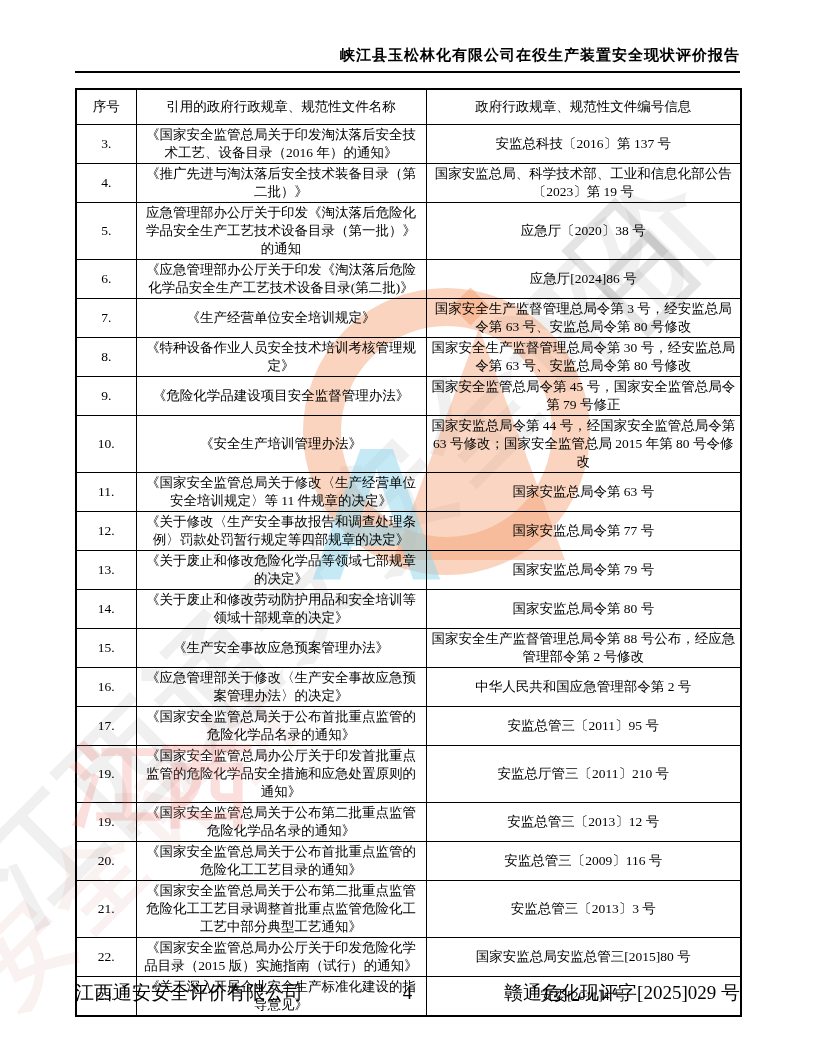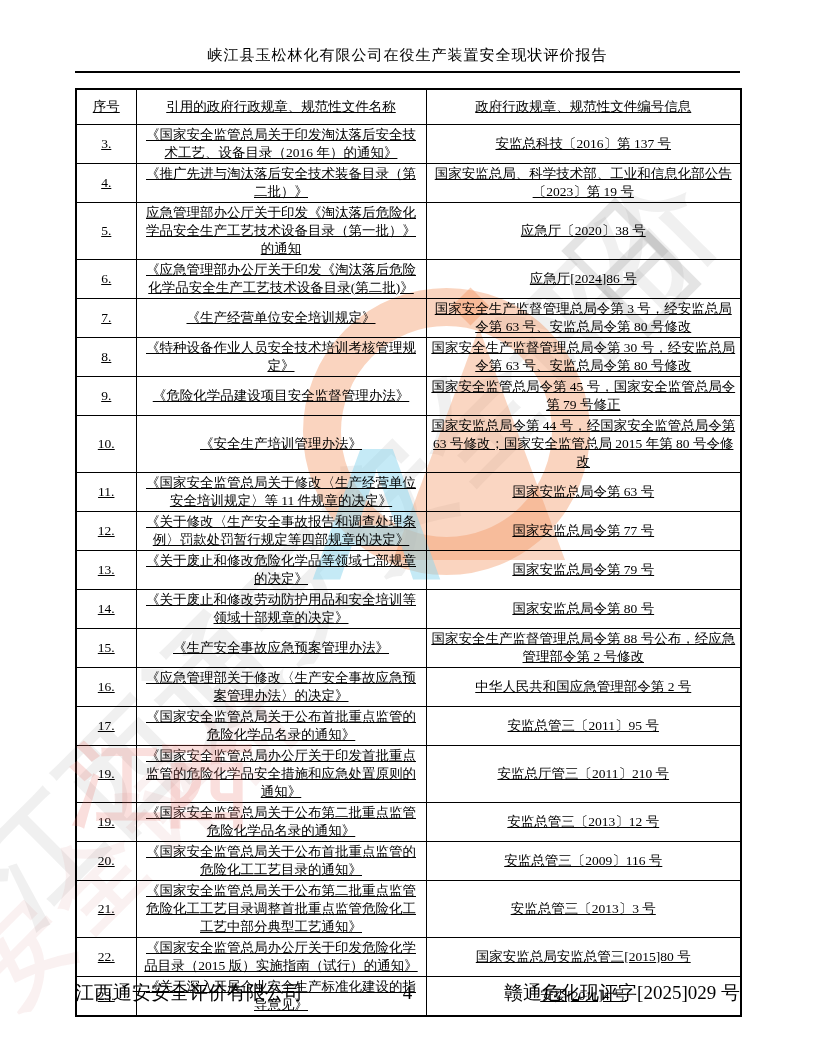--- a/index.html
+++ b/index.html
@@ -104,40 +104,39 @@
     color: rgba(230,110,100,0.22);
     font-family: "Liberation Sans", sans-serif;
   }
 
   
   .content { position: relative; z-index: 1; }
 
   .doc-title {
     position: absolute;
     left: 75px; width: 665px; top: 46px;
-    text-align: center;
+    text-align: right;
     font-size: 15px;
-    font-weight: normal;
+    font-weight: bold;
     letter-spacing: 1px;
   }
   .title-rule {
     position: absolute;
     left: 75px; width: 665px; top: 71px;
     height: 0;
     border-top: 2px solid #000;
   }
 
   table.ref-table {
     position: absolute;
     left: 75px; top: 88px;
     width: 665px;
     border-collapse: collapse;
     table-layout: fixed;
     background: transparent;
-    text-decoration: underline;
   }
   .ref-table th, .ref-table td {
     border: 1px solid #000;
     font-size: 13.5px;
     line-height: 18px;
     text-align: center;
     vertical-align: middle;
     padding: 1px 3px;
     font-weight: normal;
     word-break: break-all;

